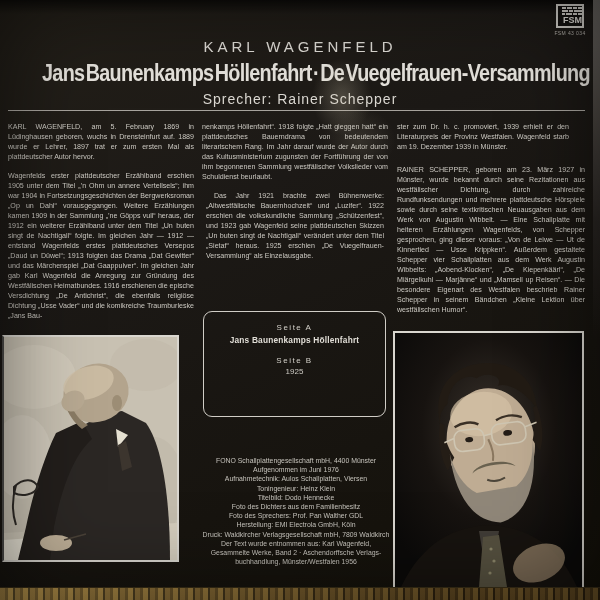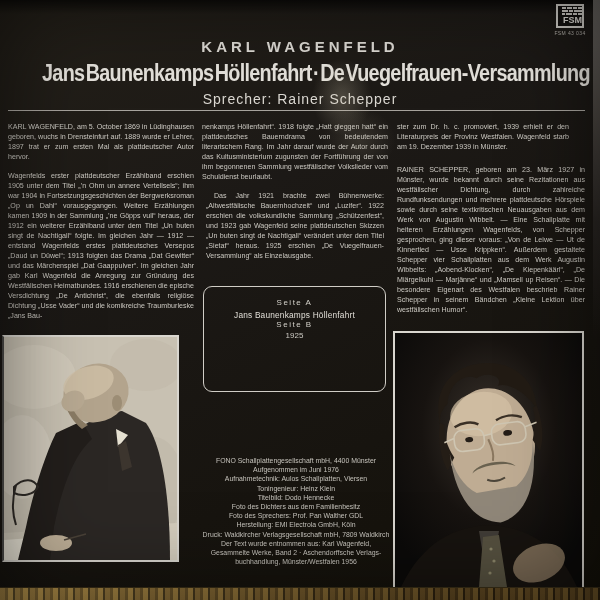--- a/index.html
+++ b/index.html
@@ -13,21 +13,21 @@
     background:linear-gradient(180deg,rgba(0,0,0,.6),rgba(0,0,0,0));}
   .edge-right{position:absolute;right:0;top:0;width:7px;height:340px;
     background:linear-gradient(180deg,#7d7975 0%,#57524d 30%,#2c2825 65%,rgba(26,23,21,0) 100%);opacity:.85;}
   .smudge1{position:absolute;left:312px;top:58px;width:60px;height:78px;border-radius:50%;
     background:radial-gradient(ellipse at center,rgba(216,206,180,.26),rgba(216,206,180,0) 70%);}
   .smudge2{position:absolute;left:322px;top:108px;width:74px;height:64px;border-radius:50%;
     background:radial-gradient(ellipse at center,rgba(205,195,168,.14),rgba(205,195,168,0) 70%);}
 
   
   .artist{position:absolute;left:0;right:0;top:38px;text-align:center;
-    font-size:15px;letter-spacing:4px;color:#e0ddd7;font-weight:700;}
+    font-size:15px;letter-spacing:4px;color:#e0ddd7;font-weight:400;}
   .title{position:absolute;left:0;right:0;top:60px;text-align:center;white-space:nowrap;
     font-size:23px;font-weight:bold;letter-spacing:-0.8px;word-spacing:-4px;color:#e6e3dd;
     transform:scaleX(0.86);transform-origin:50% 50%;}
   .speaker{position:absolute;left:0;right:0;top:91px;text-align:center;
     font-size:14px;letter-spacing:1px;color:#dbd8d2;}
   .rule{position:absolute;left:8px;top:110px;width:577px;border-top:1.2px solid rgba(205,201,195,.78);}
 
   
   .fsm{position:absolute;right:14px;top:4px;width:32px;text-align:center;}
   .fsm-box{width:28px;height:24px;margin:0 auto;border:2px solid #d8d5cf;background:#141210;
@@ -41,26 +41,26 @@
     color:#ccc9c2;overflow:hidden;}
   .col p{margin:0 0 9px 0;}
   .col p.no-gap{margin:4px;}
   .col p.big-gap{margin:0 16px 13px 0;}
   .col p.indent{text-indent:8px;}
   .col-left{left:8px;width:186px;height:212px;}
   .col-mid{left:202px;width:186px;height:179px;}
   .col-right{left:397px;width:188px;height:207px;}
 
   
-  .trackbox{position:absolute;left:203px;top:286px;width:183px;height:106px;box-sizing:border-box;
+  .trackbox{position:absolute;left:203px;top:311px;width:183px;height:106px;box-sizing:border-box;
     border:1.5px solid #d0cdc6;border-radius:9px;text-align:center;}
   .side-a{margin-top:11px;}
-  .side-b{}
+  .side-b{margin-top:11px;}
   .side-label{font-size:8px;letter-spacing:1.5px;color:#d4d1ca;}
-  .side-title{font-size:8.3px;font-weight:normal;margin-top:3px;color:#e0ddd6;letter-spacing:.2px;}
+  .side-title{font-size:8.3px;font-weight:bold;margin-top:3px;color:#e0ddd6;letter-spacing:.2px;}
   .side-year{font-size:8px;margin-top:2px;color:#ccc9c2;}
 
   
   .credits{position:absolute;left:193px;top:456px;width:206px;text-align:center;
     font-size:6.9px;line-height:9.2px;color:#c6c3bc;}
 
   
   .photo{position:absolute;border:2px solid #d9d6cf;box-sizing:border-box;background:#000;}
   .photo svg{display:block;width:100%;height:100%;}
   .photo-left{left:2px;top:335px;width:177px;height:227px;border-left-color:rgba(217,214,207,.35);}
@@ -102,21 +102,21 @@
     </div>
     <div class="catalog">FSM 43 034</div>
   </div>
 
   <div class="artist">KARL WAGENFELD</div>
   <div class="title">Jans Baunenkamps Höllenfahrt · De Vuegelfrauen-Versammlung</div>
   <div class="speaker">Sprecher: Rainer Schepper</div>
   <div class="rule"></div>
 
   <div class="col col-left">
-    <p>KARL WAGENFELD, am 5. October 1869 in Lüdinghausen geboren, wuchs in Drensteinfurt auf. 1889 wurde er Lehrer, 1897 trat er zum ersten Mal als plattdeutscher Autor hervor.</p>
+    <p>KARL WAGENFELD, am 5. February 1869 in Lüdinghausen geboren, wuchs in Drensteinfurt auf. 1889 wurde er Lehrer, 1897 trat er zum ersten Mal als plattdeutscher Autor hervor.</p>
     <p>Wagenfelds erster plattdeutscher Erzählband erschien 1905 unter dem Titel „’n Ohm un annere Vertellsels“; ihm war 1904 in Fortsetzungsgeschichten der Bergwerksroman „Op un Dahl“ vorausgegangen. Weitere Erzählungen kamen 1909 in der Sammlung „’ne Göpps vull“ heraus, der 1912 ein weiterer Erzählband unter dem Titel „Un buten singt de Nachtigall“ folgte. Im gleichen Jahr — 1912 — entstand Wagenfelds erstes plattdeutsches Versepos „Daud un Düwel“; 1913 folgten das Drama „Dat Gewitter“ und das Märchenspiel „Dat Gaappulver“. Im gleichen Jahr gab Karl Wagenfeld die Anregung zur Gründung des Westfälischen Heimatbundes. 1916 erschienen die epische Versdichtung „De Antichrist“, die ebenfalls religiöse Dichtung „Usse Vader“ und die komikreiche Traumburleske „Jans Bau-</p>
   </div>
 
   <div class="col col-mid">
     <p>nenkamps Höllenfahrt“. 1918 folgte „Hatt gieggen hatt“ ein plattdeutsches Bauerndrama von bedeutendem literarischem Rang. Im Jahr darauf wurde der Autor durch das Kultusministerium zugunsten der Fortführung der von ihm begonnenen Sammlung westfälischer Volkslieder vom Schuldienst beurlaubt.</p>
     <p class="indent no-gap">Das Jahr 1921 brachte zwei Bühnenwerke: „Altwestfälische Bauernhochzeit“ und „Luzifer“. 1922 erschien die volkskundliche Sammlung „Schützenfest“, und 1923 gab Wagenfeld seine plattdeutschen Skizzen „Un buten singt de Nachtigall“ verändert unter dem Titel „Sietaf“ heraus. 1925 erschien „De Vuegelfrauen-Versammlung“ als Einzelausgabe.</p>
   </div>
 
   <div class="col col-right">
     <p class="big-gap">ster zum Dr. h. c. promoviert, 1939 erhielt er den Literaturpreis der Provinz Westfalen. Wagenfeld starb am 19. Dezember 1939 in Münster.</p>

